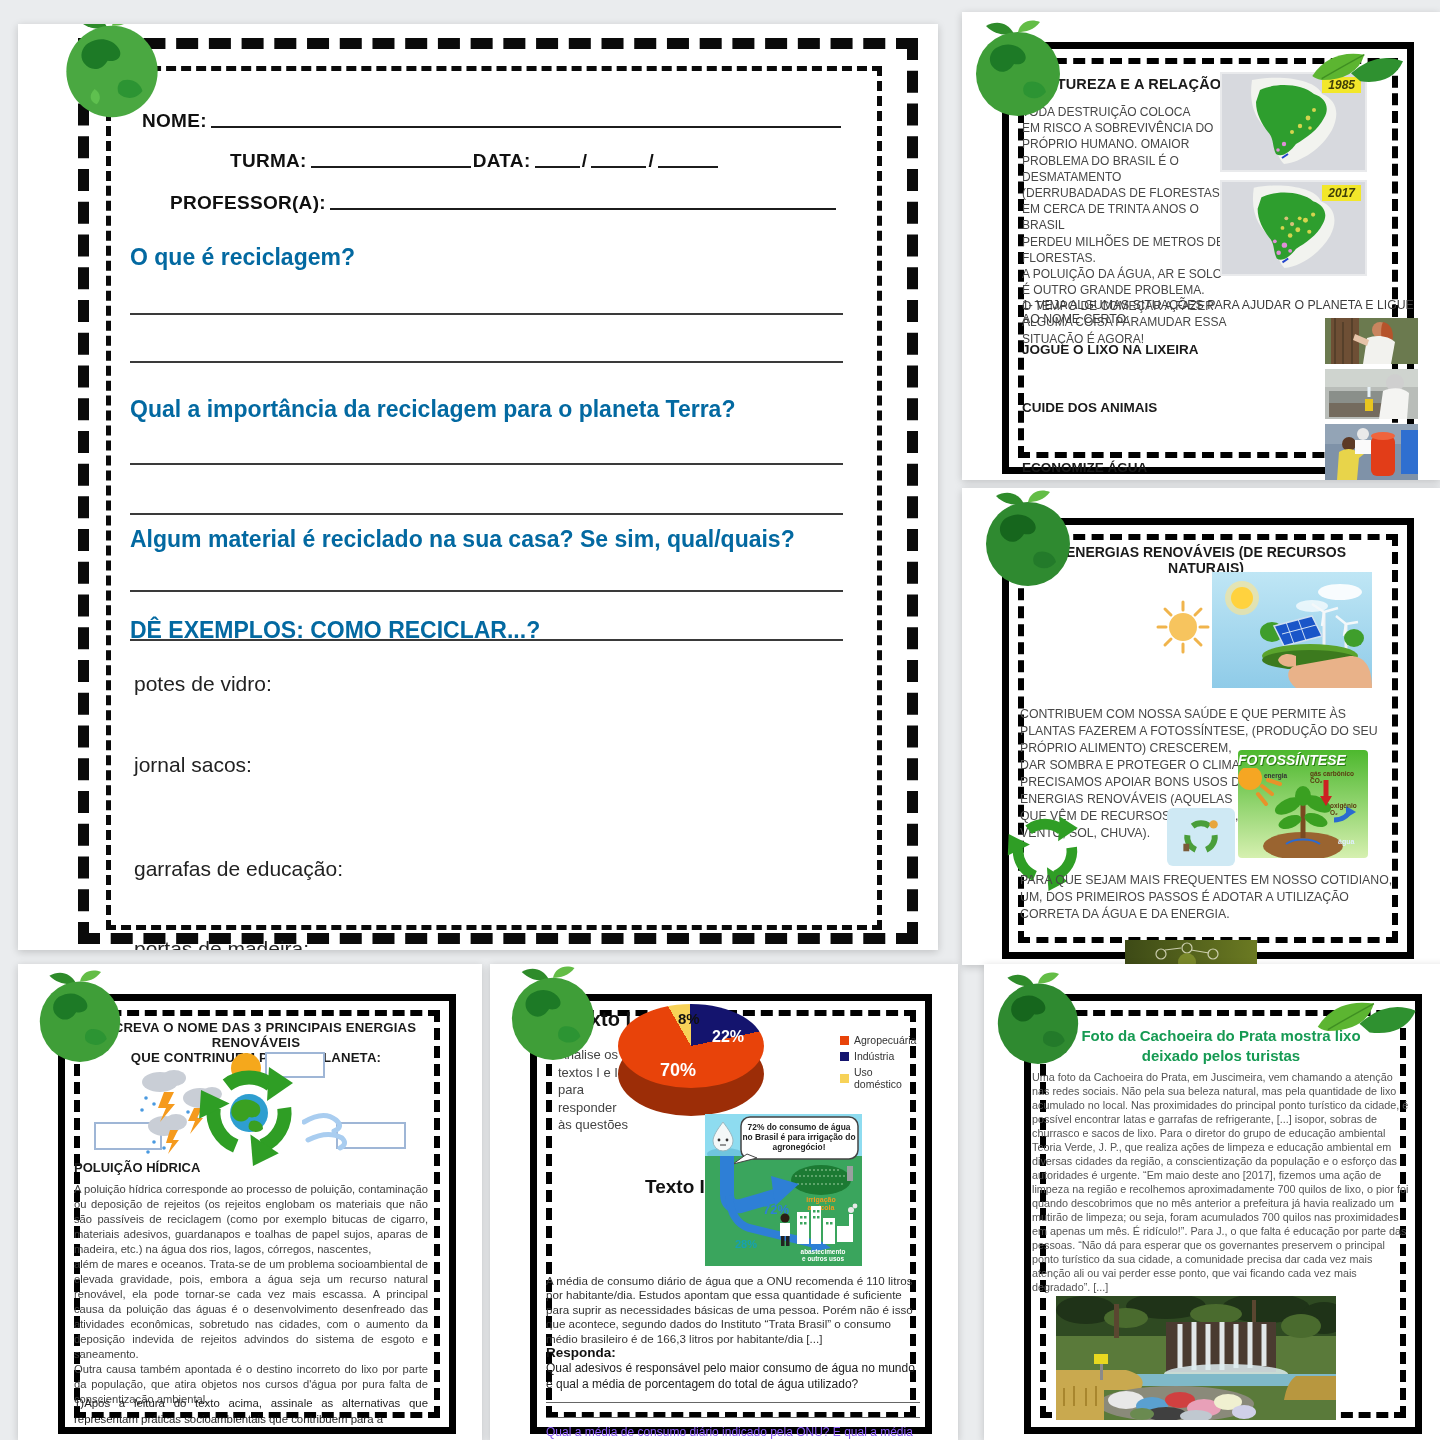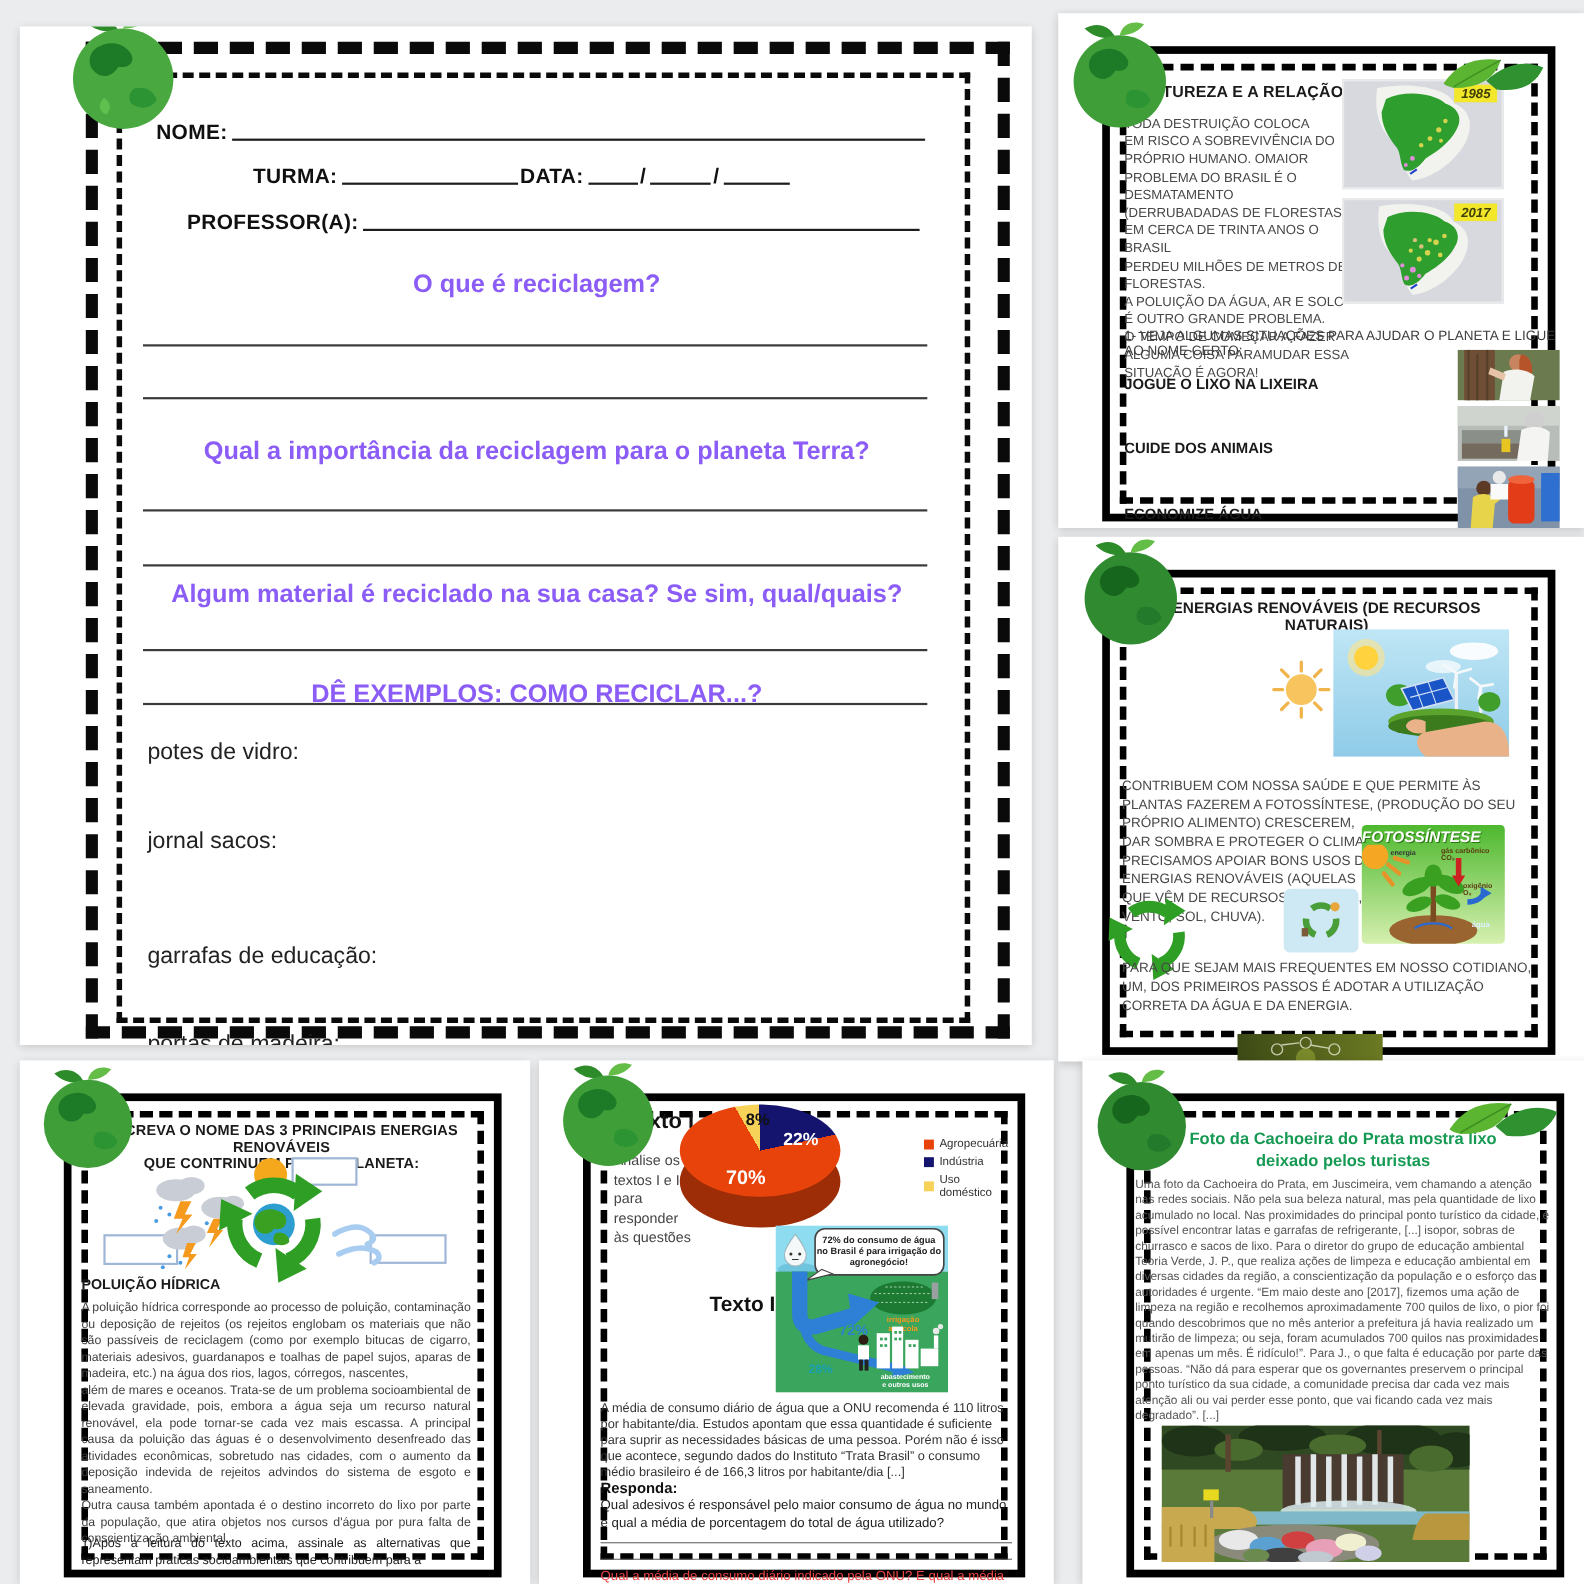--- a/index.html
+++ b/index.html
@@ -13,21 +13,21 @@
   .frA2{inset:42px 56px 20px 88px;border:5px dashed #0a0a0a}
   
   .fr1{inset:30px 26px 6px 40px;border:7px solid #000}
   .fr2{inset:46px 42px 22px 56px;border:6px dashed #000}
   .globe{position:absolute;z-index:6}
   .leaves{position:absolute;z-index:6}
   
   .pa-row{display:flex;align-items:flex-end}
   .pa-label{font-weight:bold;font-size:19px;color:#101010;letter-spacing:.3px;white-space:nowrap}
   .pa-line{flex:1;border-bottom:2.5px solid #1c1c1c;height:2px;margin:0 2px 4px 4px}
-  .pa-q{font-weight:bold;font-size:23px;color:#8b5cf6;text-align:center}
+  .pa-q{font-weight:bold;font-size:23px;color:#0369a1;}
   .ans-line{border-bottom:2px solid #3a3a3a;height:0}
   .pa-ex{font-size:21px;color:#222}
   
   .ws-title{font-weight:bold;color:#1a1a1a}
   .ws-body{color:#474747}
   
   .pie-side{position:absolute;width:146px;height:84px;border-radius:50%;background:#9c2d07}
   .pie-top{position:absolute;width:146px;height:84px;border-radius:50%;
            background:conic-gradient(from -30deg,#f7d258 0 8%,#14146e 8% 30%,#e8430a 30% 100%)}
   .legend-row{display:flex;align-items:center;margin-bottom:4px}
@@ -489,21 +489,21 @@
     <text x="30" y="134" font-size="11" font-weight="bold" fill="#18a0b0">28%</text>
     <text x="118" y="140" text-anchor="middle" font-size="6.4" font-weight="bold" fill="#fff">abastecimento</text>
     <text x="118" y="147" text-anchor="middle" font-size="6.4" font-weight="bold" fill="#fff">e outros usos</text>
   </svg>
 
   <div class="abs" style="left:56px;right:38px;top:310px;font-size:11.6px;line-height:1.24;color:#333">A média de consumo diário de água que a ONU recomenda é 110 litros por habitante/dia. Estudos apontam que essa quantidade é suficiente para suprir as necessidades básicas de uma pessoa. Porém não é isso que acontece, segundo dados do Instituto “Trata Brasil” o consumo médio brasileiro é de 166,3 litros por habitante/dia [...]</div>
   <div class="abs" style="left:56px;top:381px;font-weight:bold;font-size:13.5px;color:#111">Responda:</div>
   <div class="abs" style="left:56px;right:38px;top:397px;font-size:12px;line-height:1.3;color:#222">Qual adesivos é responsável pelo maior consumo de água no mundo e qual a média de porcentagem do total de água utilizado?</div>
   <div class="abs hline" style="left:56px;right:38px;top:438px"></div>
   <div class="abs hline" style="left:56px;right:38px;top:453px"></div>
-  <div class="abs" style="left:56px;right:38px;top:461px;font-size:12px;color:#ef4444">Qual a média de consumo diário indicado pela ONU? E qual a média</div>
+  <div class="abs" style="left:56px;right:38px;top:461px;font-size:12px;color:#8b5cf6">Qual a média de consumo diário indicado pela ONU? E qual a média</div>
 </section>
 
 <section class="panel" style="left:984px;top:964px;width:464px;height:476px">
   <div class="fr fr1"></div>
   <div class="fr fr2"></div>
   <svg class="globe" style="left:10px;top:6px" width="88" height="96" viewBox="0 0 92 100">
     <path d="M42 16C36 4 24 2 14 8c8 8 18 10 28 8z" fill="#2e8b2a"></path>
       <path d="M46 14c2-10 12-14 22-10-6 8-14 10-22 10z" fill="#63bd46"></path>
     <circle cx="46" cy="56" r="42" fill="#2f8a30"></circle>
     <path d="M24 30c10-6 20-4 26 2 8 8 2 16-8 14-6 10-16 10-22 2-4-6-2-14 4-18z" fill="#16661d"></path>

